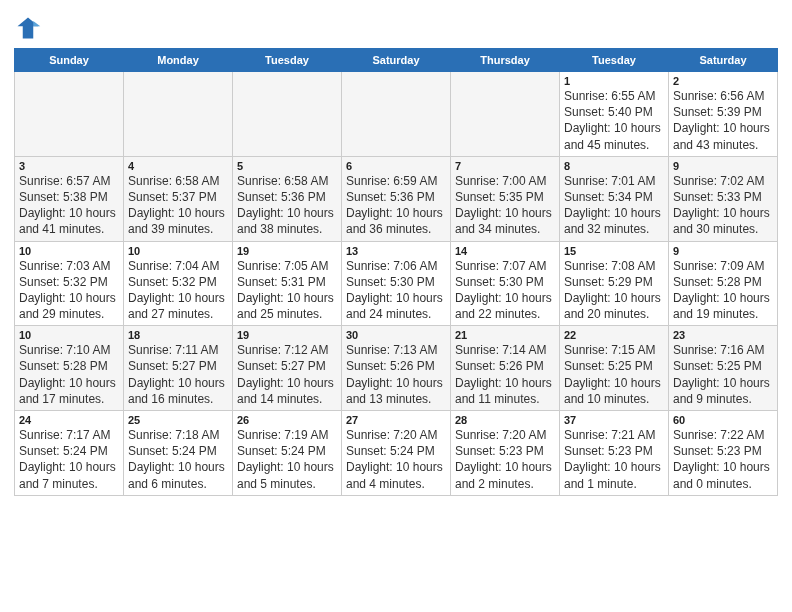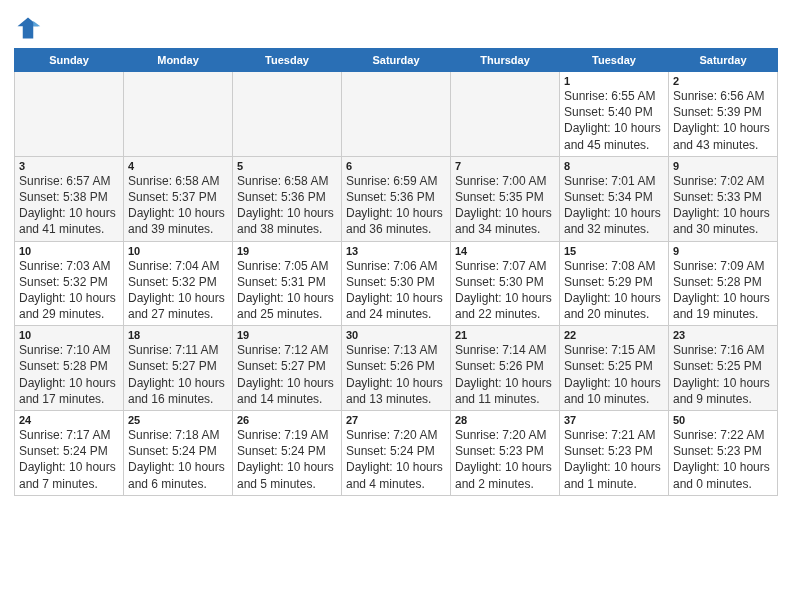--- a/index.html
+++ b/index.html
@@ -262,19 +262,19 @@
           </td>
           <td>
             <span class="day-num">28</span>
             <div class="day-info">Sunrise: 7:20 AM<br>Sunset: 5:23 PM<br>Daylight: 10 hours and 2 minutes.</div>
           </td>
           <td>
             <span class="day-num">37</span>
             <div class="day-info">Sunrise: 7:21 AM<br>Sunset: 5:23 PM<br>Daylight: 10 hours and 1 minute.</div>
           </td>
           <td>
-            <span class="day-num">50</span>
+            <span class="day-num">60</span>
             <div class="day-info">Sunrise: 7:22 AM<br>Sunset: 5:23 PM<br>Daylight: 10 hours and 0 minutes.</div>
           </td>
         </tr>
       </tbody>
   </table>
 </div>
 
 </body></html>

